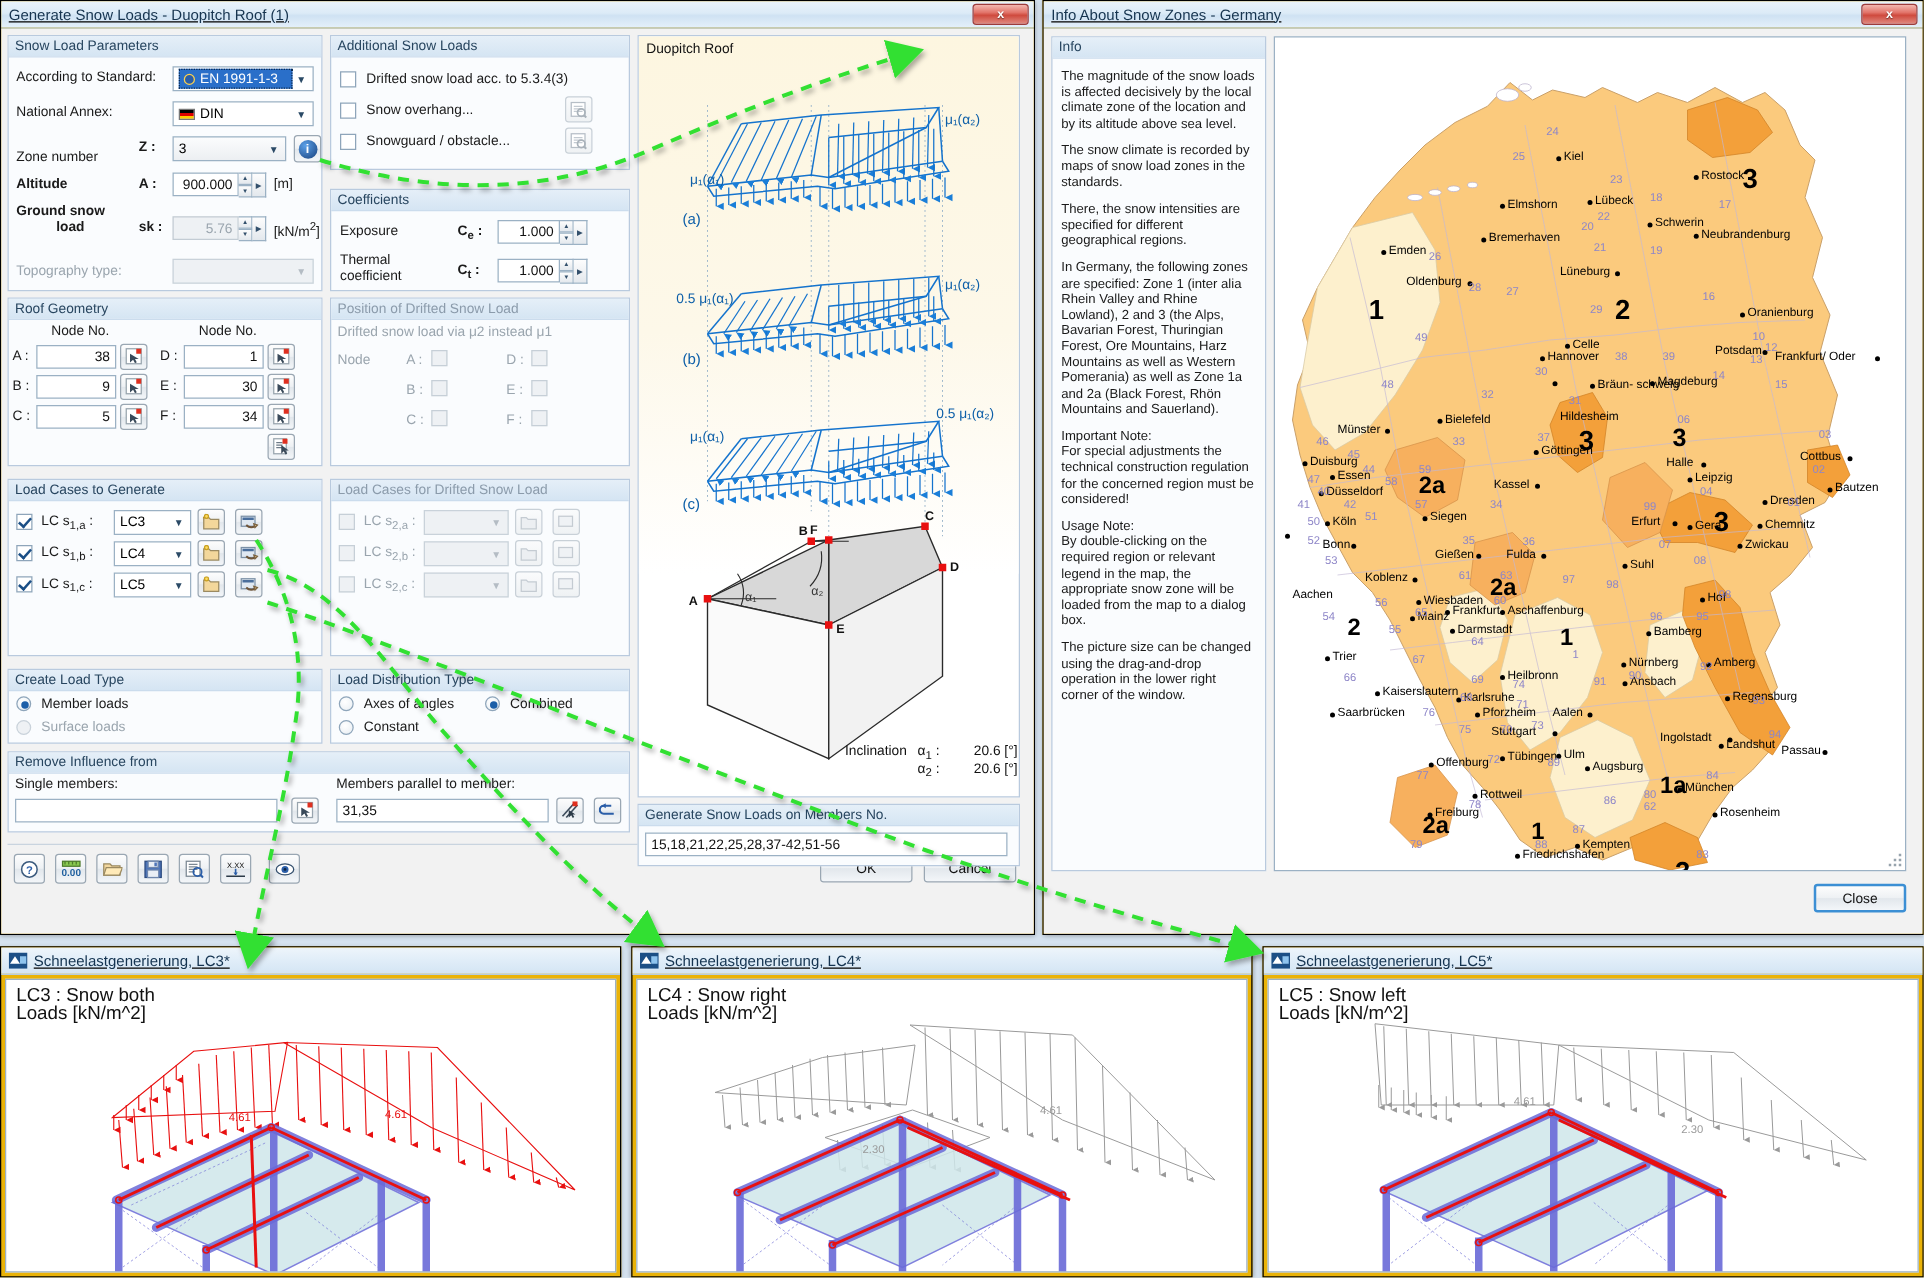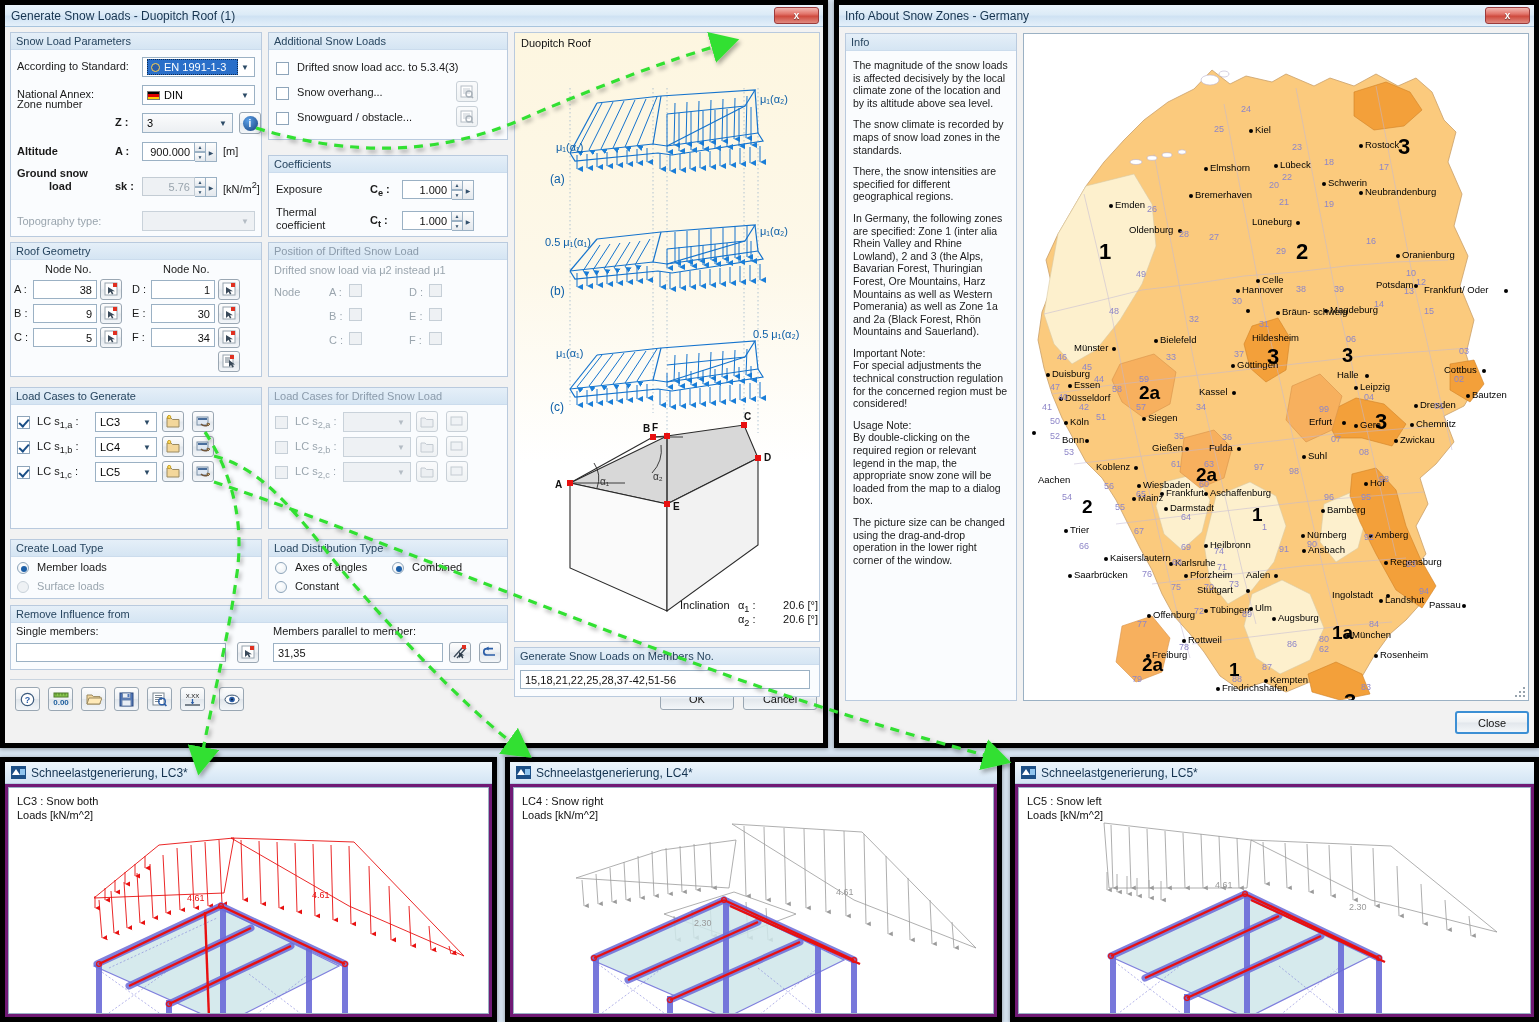--- a/index.html
+++ b/index.html
@@ -7,22 +7,22 @@
     margin: 0; padding: 0;
     width: 1539px; height: 1022px;
     overflow: hidden;
     font-family: "Liberation Sans", sans-serif;
     font-size: 11px;
     background: #d6e3f0;
   }
   .root { position: relative; width: 1539px; height: 1022px; }
 
   
-  .win { position: absolute; background: #701a75; border: 5px solid #000000;
-         box-shadow: 0 1px 4px rgba(0,0,0,.35); }
+  .win { position: absolute; background: #eab308; border: 1px solid #000000;
+         box-shadow: 0 1px 4px rgba(0,0,0,.35); text-decoration: underline; }
   .titlebar {
     height: 22px; position: relative;
     background: linear-gradient(180deg,#eaf3fb 0%,#dcebf7 45%,#cfe2f3 55%,#e4f0fa 100%);
     border-bottom: 1px solid #a8c4dd;
     display: flex; align-items: center; padding: 0 6px;
     font-size: 12px; color: #19324a;
   }
   .titlebar .tt { font-size: 12px; color: #16344f; white-space: nowrap; }
   .closebtn {
     position: absolute; right: 4px; top: 2px; width: 45px; height: 17px;
@@ -140,21 +140,21 @@
   .mapzone { position: absolute; font-weight: bold; color: #000; }
 
   
   .rendertitle {
     height: 22px; display: flex; align-items: center; gap: 5px; padding: 0 6px;
     background: linear-gradient(180deg,#eef5fb 0%,#e0edf8 50%,#d4e5f4 100%);
     border-bottom: 1px solid #b6cde2; font-size: 12px; color: #143350;
   }
   .renderbody { position: absolute; left: 3px; right: 3px; top: 25px; bottom: 3px;
                 background: #fff; border: 1px solid #9bb1c4; overflow: hidden; }
-  .renderlbl { position: absolute; left: 8px; top: 6px; font-size: 11px; color: #111;
+  .renderlbl { position: absolute; left: 8px; top: 6px; font-size: 15px; color: #111;
                line-height: 14px; }
 </style>
 </head>
 <body>
 
 <div class="root">
 
   <div class="win" style="left:0;top:0;width:828px;height:748px;">
     <div class="titlebar">
       <span class="tt">Generate Snow Loads  -  Duopitch Roof   (1)</span>
@@ -174,21 +174,21 @@
             <span class="arw">▼</span>
           </div>
 
           <div style="position:absolute;left:6px;top:38px;" class="lbl">National Annex:</div>
           <div class="combo" style="position:absolute;left:131px;top:35px;width:113px;">
             <span style="display:inline-block;width:13px;height:9px;margin-right:4px;background:linear-gradient(180deg,#000 33%,#d00 33%,#d00 66%,#fc0 66%);border:1px solid #777;"></span>
             <span>DIN</span>
             <span class="arw">▼</span>
           </div>
 
-          <div style="position:absolute;left:6px;top:48px;" class="lbl">Zone number</div>
+          <div style="position:absolute;left:6px;top:74px;" class="lbl">Zone number</div>
           <div style="position:absolute;left:104px;top:66px;font-weight:bold;" class="lbl">Z :</div>
           <div class="combo" style="position:absolute;left:131px;top:63px;width:91px;background:linear-gradient(180deg,#fbfcfd,#eceff2);">
             <span>3</span>
             <span class="arw">▼</span>
           </div>
           <div class="btn" style="position:absolute;left:228px;top:62px;width:22px;height:22px;">
             <span style="display:block;width:15px;height:15px;border-radius:50%;background:radial-gradient(circle at 35% 30%,#5ba0e8,#17407c);color:#fff;font-weight:bold;font-size:10px;line-height:15px;text-align:center;">i</span>
           </div>
 
           <div style="position:absolute;left:6px;top:95px;font-weight:bold;" class="lbl">Altitude</div>

